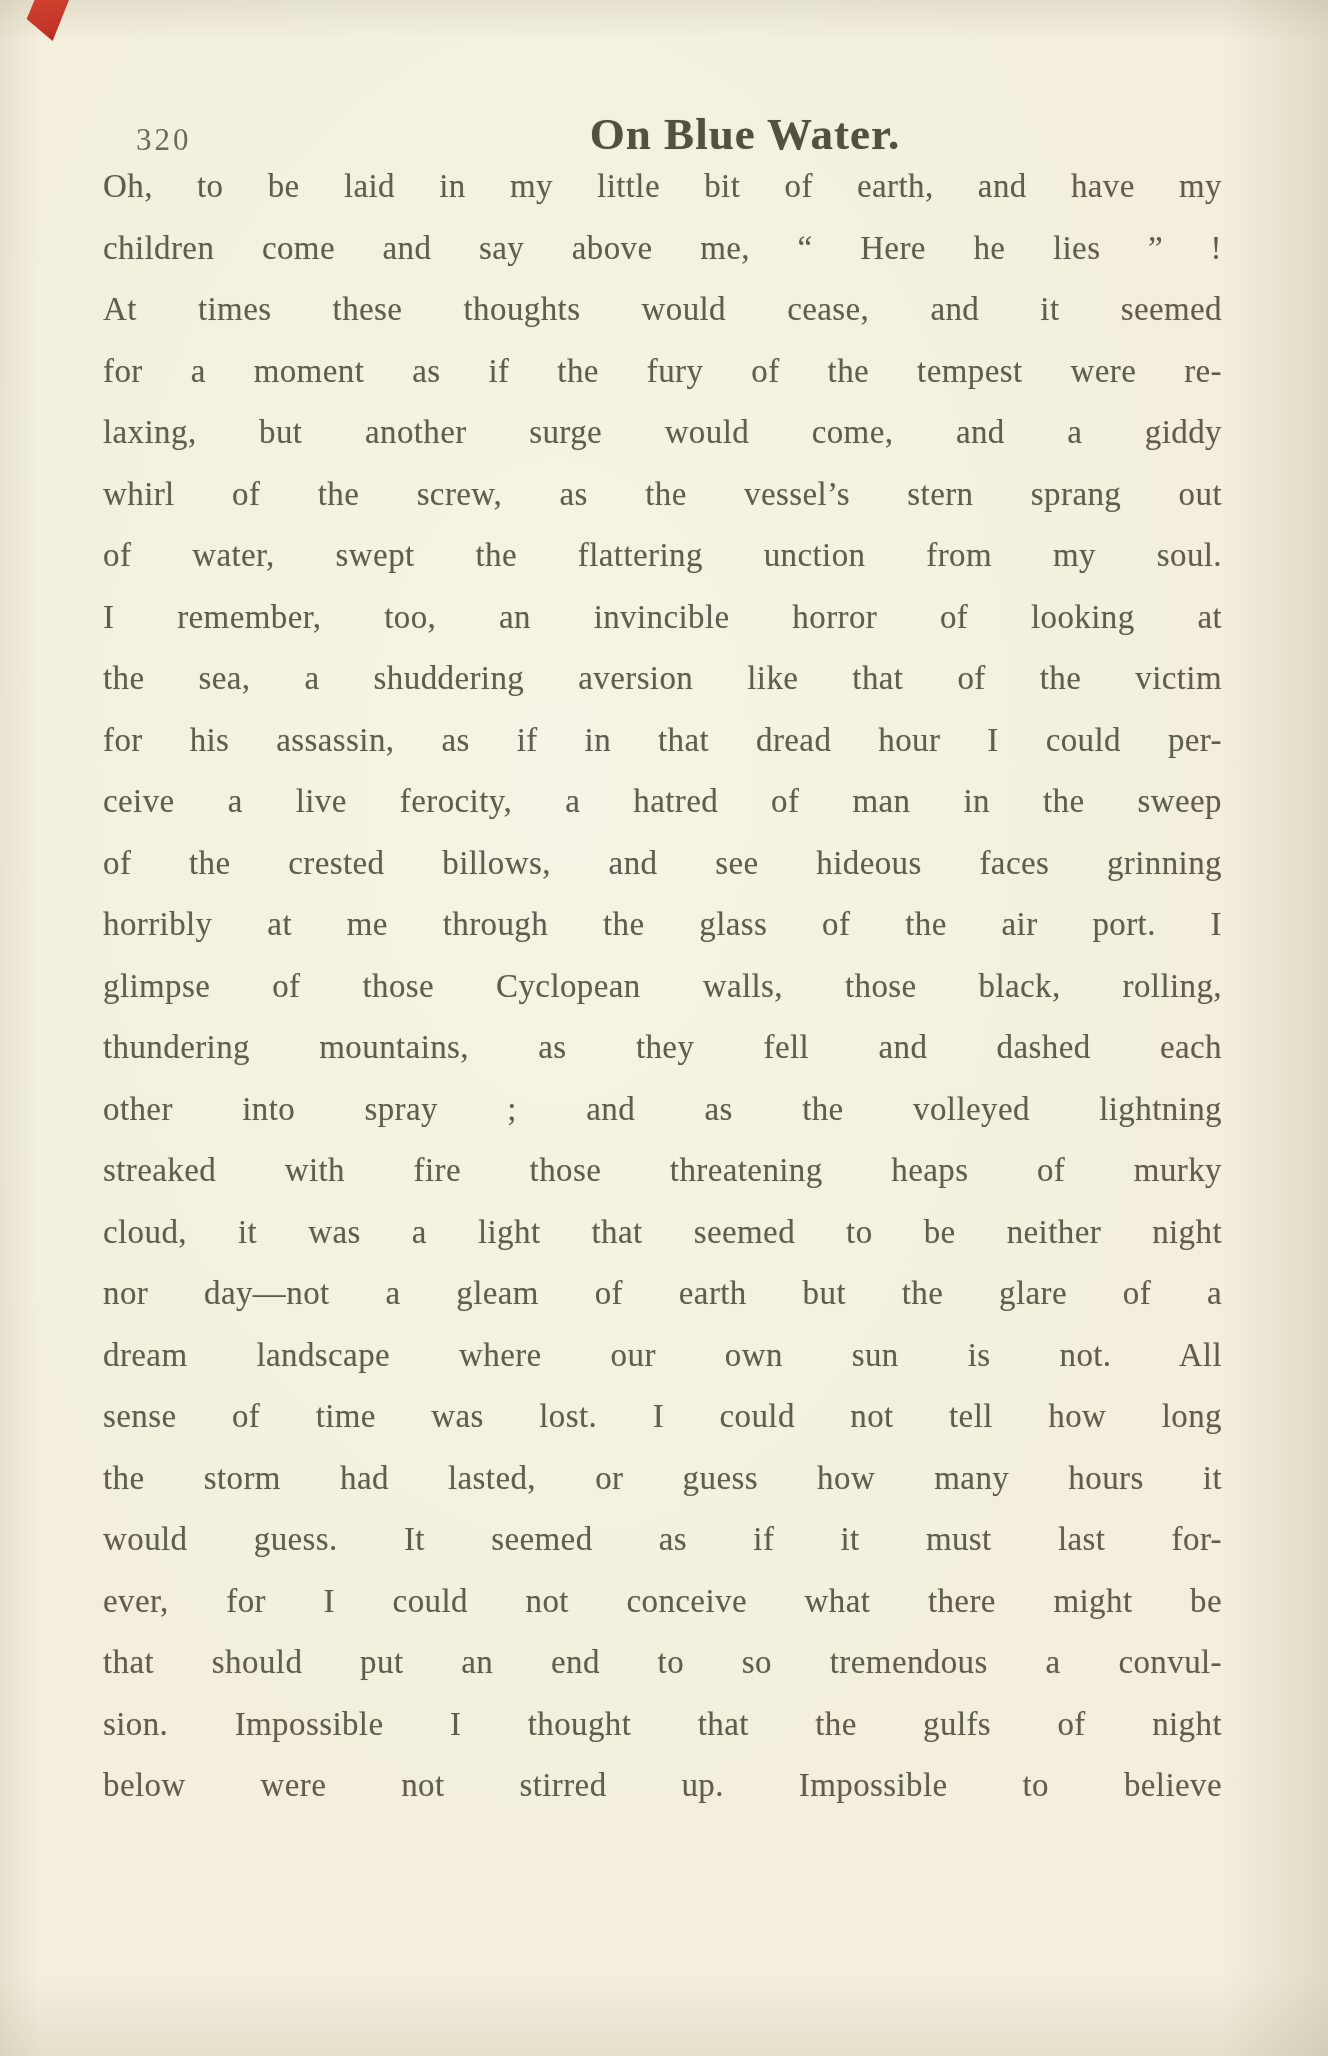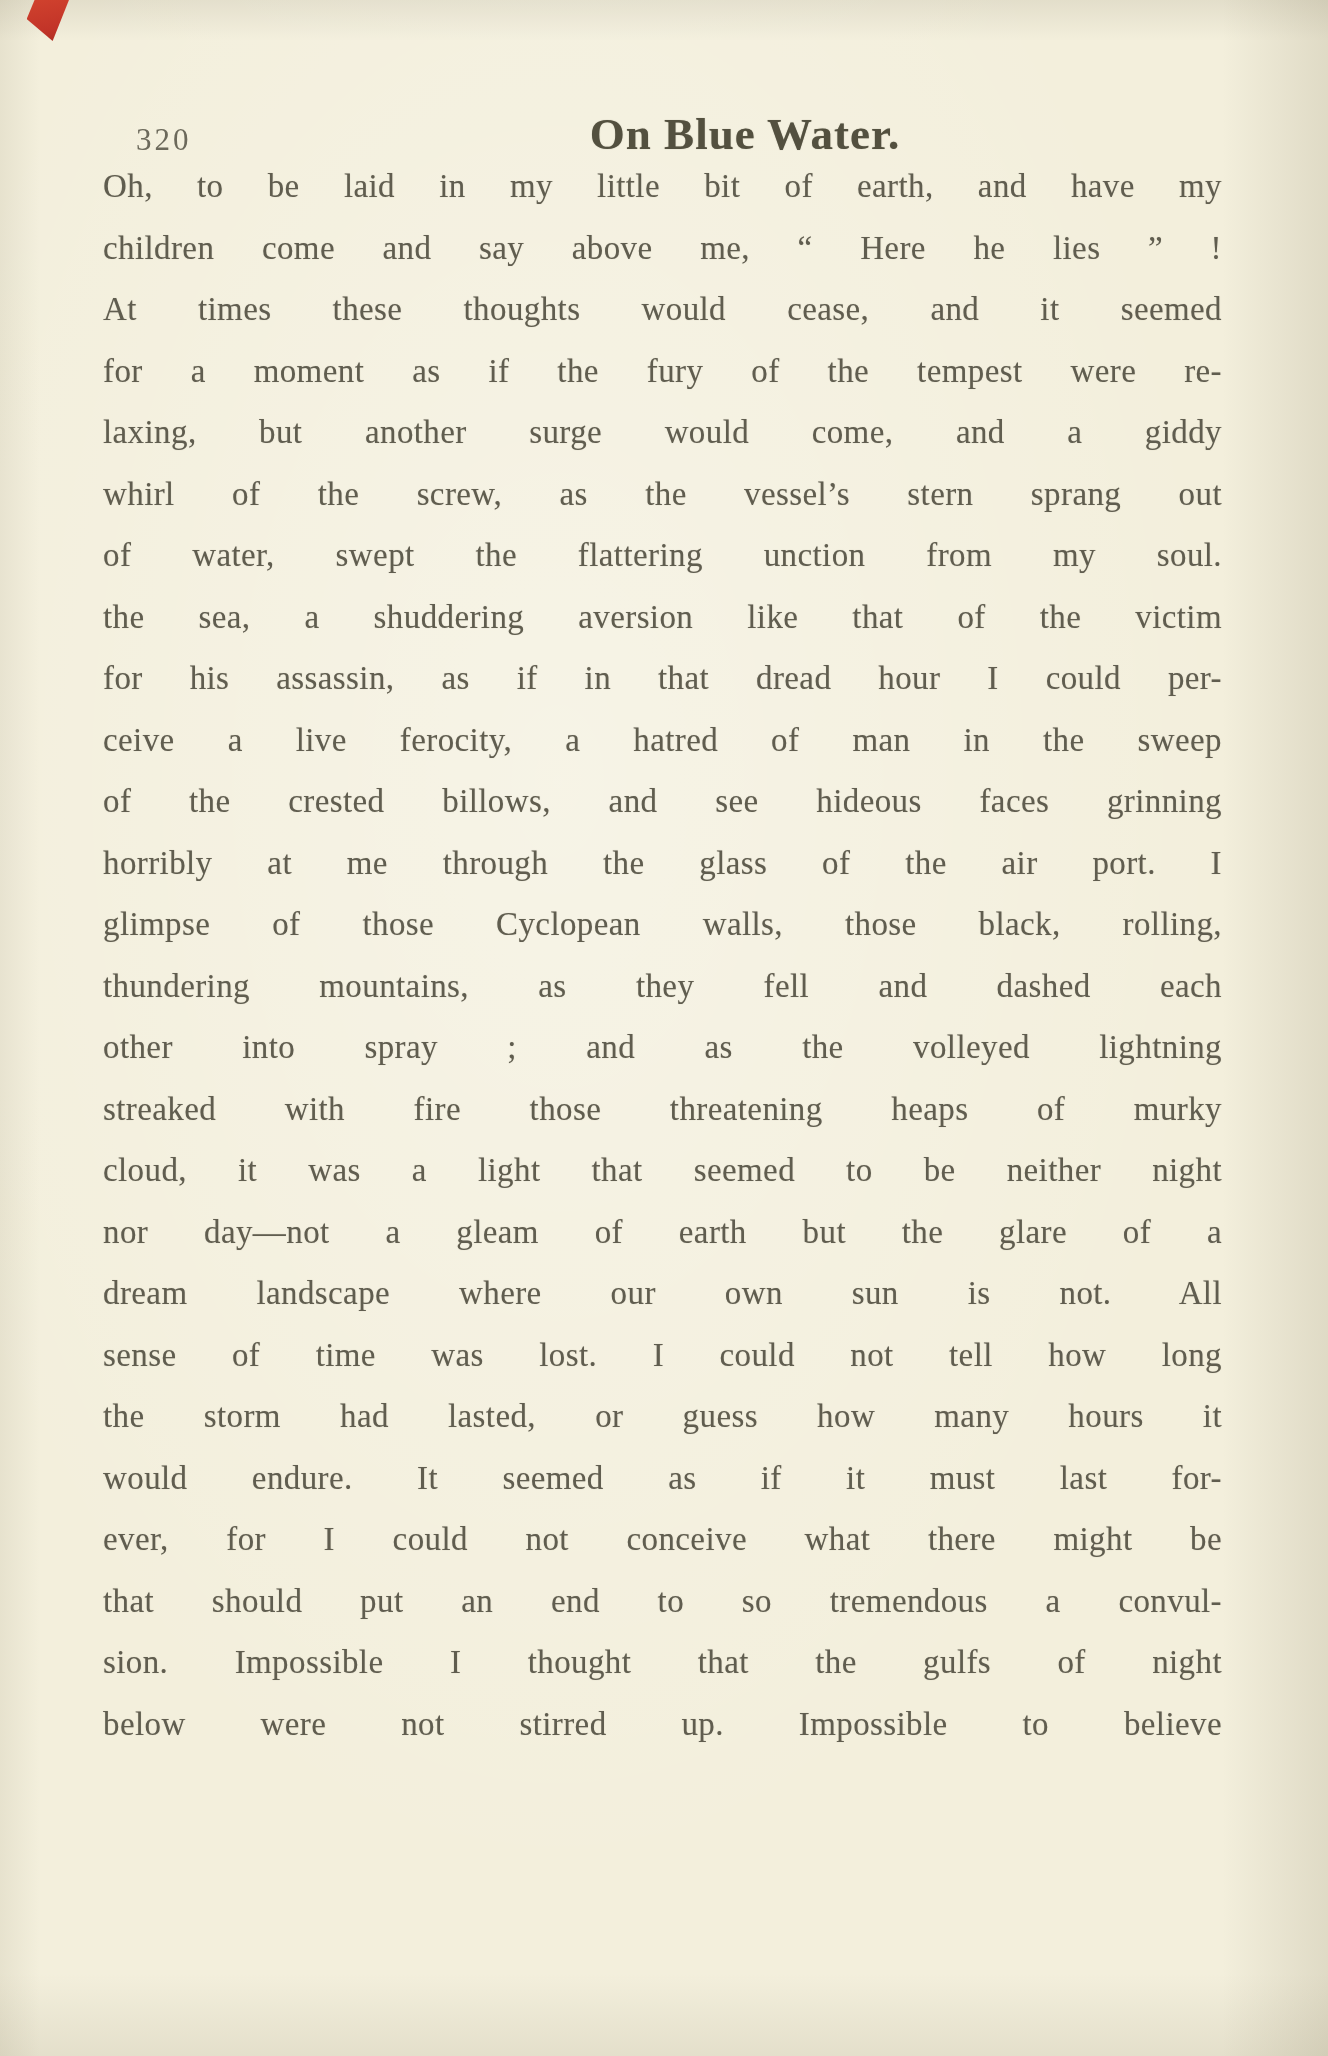--- a/index.html
+++ b/index.html
@@ -83,33 +83,34 @@
   </div>
 
   <div class="body-text">
     <div class="line">Oh, to be laid in my little bit of earth, and have my</div>
     <div class="line">children come and say above me, “ Here he lies ” !</div>
     <div class="line">At times these thoughts would cease, and it seemed</div>
     <div class="line">for a moment as if the fury of the tempest were re-</div>
     <div class="line">laxing, but another surge would come, and a giddy</div>
     <div class="line">whirl of the screw, as the vessel’s stern sprang out</div>
     <div class="line">of water, swept the flattering unction from my soul.</div>
+    <div class="line">I remember, too, an invincible horror of looking at</div>
     <div class="line">the sea, a shuddering aversion like that of the victim</div>
     <div class="line">for his assassin, as if in that dread hour I could per-</div>
     <div class="line">ceive a live ferocity, a hatred of man in the sweep</div>
     <div class="line">of the crested billows, and see hideous faces grinning</div>
     <div class="line">horribly at me through the glass of the air port. I</div>
     <div class="line">glimpse of those Cyclopean walls, those black, rolling,</div>
     <div class="line">thundering mountains, as they fell and dashed each</div>
     <div class="line">other into spray ; and as the volleyed lightning</div>
     <div class="line">streaked with fire those threatening heaps of murky</div>
     <div class="line">cloud, it was a light that seemed to be neither night</div>
     <div class="line">nor day—not a gleam of earth but the glare of a</div>
     <div class="line">dream landscape where our own sun is not. All</div>
     <div class="line">sense of time was lost. I could not tell how long</div>
     <div class="line">the storm had lasted, or guess how many hours it</div>
-    <div class="line">would endure. It seemed as if it must last for-</div>
+    <div class="line">would guess. It seemed as if it must last for-</div>
     <div class="line">ever, for I could not conceive what there might be</div>
     <div class="line">that should put an end to so tremendous a convul-</div>
     <div class="line">sion. Impossible I thought that the gulfs of night</div>
     <div class="line">below were not stirred up. Impossible to believe</div>
   </div>
 </div>
 
 </body></html>

